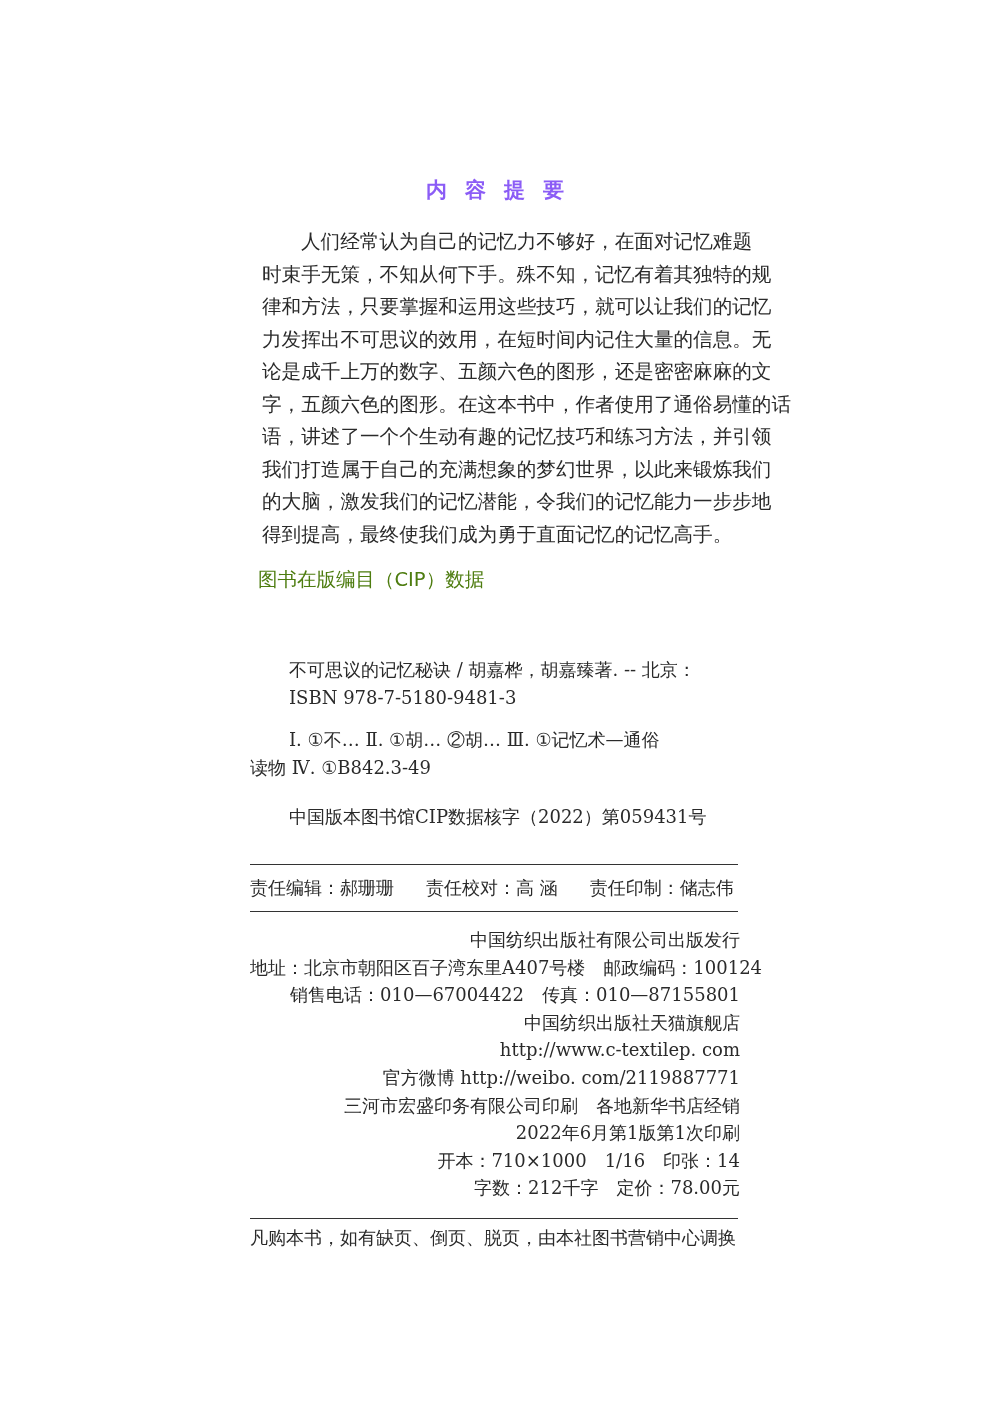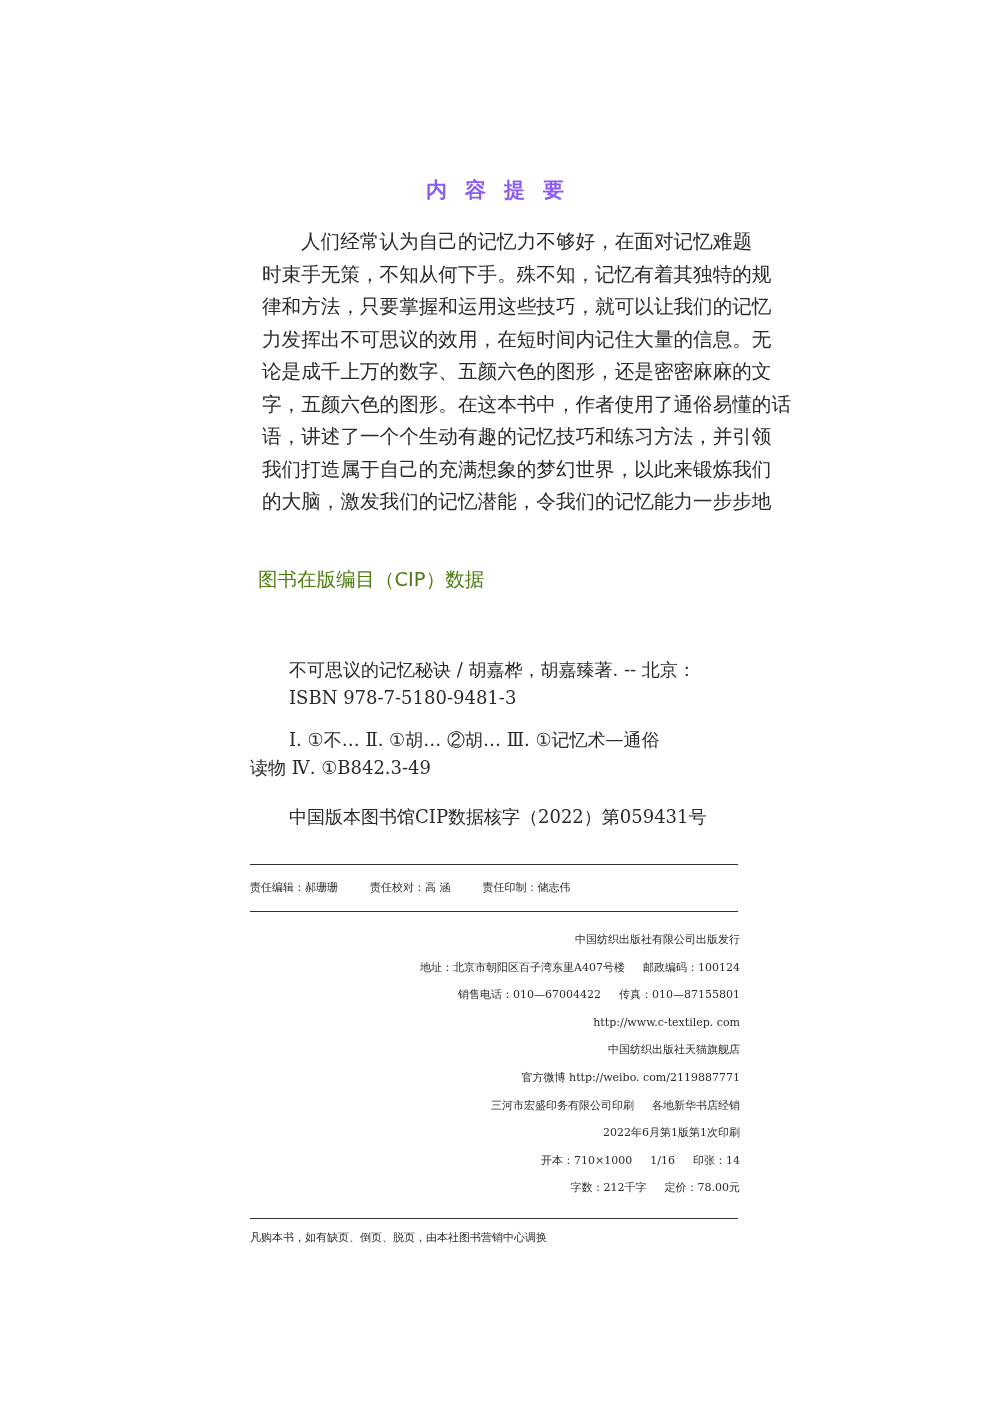--- a/index.html
+++ b/index.html
@@ -11,41 +11,42 @@
            font-weight:bold; color:#8b5cf6; padding-left:18px; box-sizing:border-box; }
   .abstract { position:absolute; top:226px; left:12px; width:490px; font-size:19.6px; line-height:32.5px; }
   .abstract .line { display:block; white-space:nowrap; text-align:justify; text-align-last:justify; height:32.5px; }
   .abstract .line.first { padding-left:39px; }
   .abstract .line.last { text-align-last:left; }
   .cip-heading { position:absolute; top:566px; left:8px; font-family:"DejaVu Sans","Liberation Sans",sans-serif;
                  font-size:19.5px; color:#4d7c0f; }
   .cip { position:absolute; left:0; width:490px; font-size:18px; line-height:28px; white-space:nowrap; }
   .cip .indent { padding-left:39px; }
   .rule { position:absolute; left:0; width:488px; height:0; border-top:1.6px solid #333; }
-  .small { position:absolute; left:0; width:490px; font-size:11px; white-space:nowrap; }
+  .small { position:absolute; left:0; width:490px; font-size:18px; white-space:nowrap; }
   .small .row { height:27.6px; line-height:27.6px; }
   .sp { display:inline-block; }
 </style>
 </head>
 <body>
 
 <div class="page">
 
   <div class="title">内容提要</div>
 
   <div class="abstract">
     <span class="line first">人们经常认为自己的记忆力不够好，在面对记忆难题</span>
     <span class="line">时束手无策，不知从何下手。殊不知，记忆有着其独特的规</span>
     <span class="line">律和方法，只要掌握和运用这些技巧，就可以让我们的记忆</span>
     <span class="line">力发挥出不可思议的效用，在短时间内记住大量的信息。无</span>
     <span class="line">论是成千上万的数字、五颜六色的图形，还是密密麻麻的文</span>
     <span class="line">字，五颜六色的图形。在这本书中，作者使用了通俗易懂的话</span>
     <span class="line">语，讲述了一个个生动有趣的记忆技巧和练习方法，并引领</span>
     <span class="line">我们打造属于自己的充满想象的梦幻世界，以此来锻炼我们</span>
     <span class="line">的大脑，激发我们的记忆潜能，令我们的记忆能力一步步地</span>
+    <span class="line last">得到提高，最终使我们成为勇于直面记忆的记忆高手。</span>
   </div>
 
   <div class="cip-heading">图书在版编目（CIP）数据</div>
 
   <div class="cip" style="top:656px;">
     <div class="indent">不可思议的记忆秘诀 / 胡嘉桦，胡嘉臻著. -- 北京：</div>
     <div class="indent">ISBN 978-7-5180-9481-3</div>
   </div>
 
   <div class="cip" style="top:726px;">
@@ -68,22 +69,22 @@
   <div class="rule" style="top:911px;"></div>
 
   <div class="small" style="top:926px;text-align:right;">
     <div class="row">中国纺织出版社有限公司出版发行</div>
     <div class="row">
       <span>地址：北京市朝阳区百子湾东里A407号楼</span><span class="sp" style="width:18px"></span><span>邮政编码：100124</span>
     </div>
     <div class="row">
       <span>销售电话：010—67004422</span><span class="sp" style="width:18px"></span><span>传真：010—87155801</span>
     </div>
+    <div class="row">中国纺织出版社天猫旗舰店</div>
     <div class="row">http://www.c-textilep. com</div>
-    <div class="row">中国纺织出版社天猫旗舰店</div>
     <div class="row">官方微博 http://weibo. com/2119887771</div>
     <div class="row">
       <span>三河市宏盛印务有限公司印刷</span><span class="sp" style="width:18px"></span><span>各地新华书店经销</span>
     </div>
     <div class="row">2022年6月第1版第1次印刷</div>
     <div class="row">
       <span>开本：710×1000</span><span class="sp" style="width:18px"></span><span>1/16</span><span class="sp" style="width:18px"></span><span>印张：14</span>
     </div>
     <div class="row">
       <span>字数：212千字</span><span class="sp" style="width:18px"></span><span>定价：78.00元</span>

